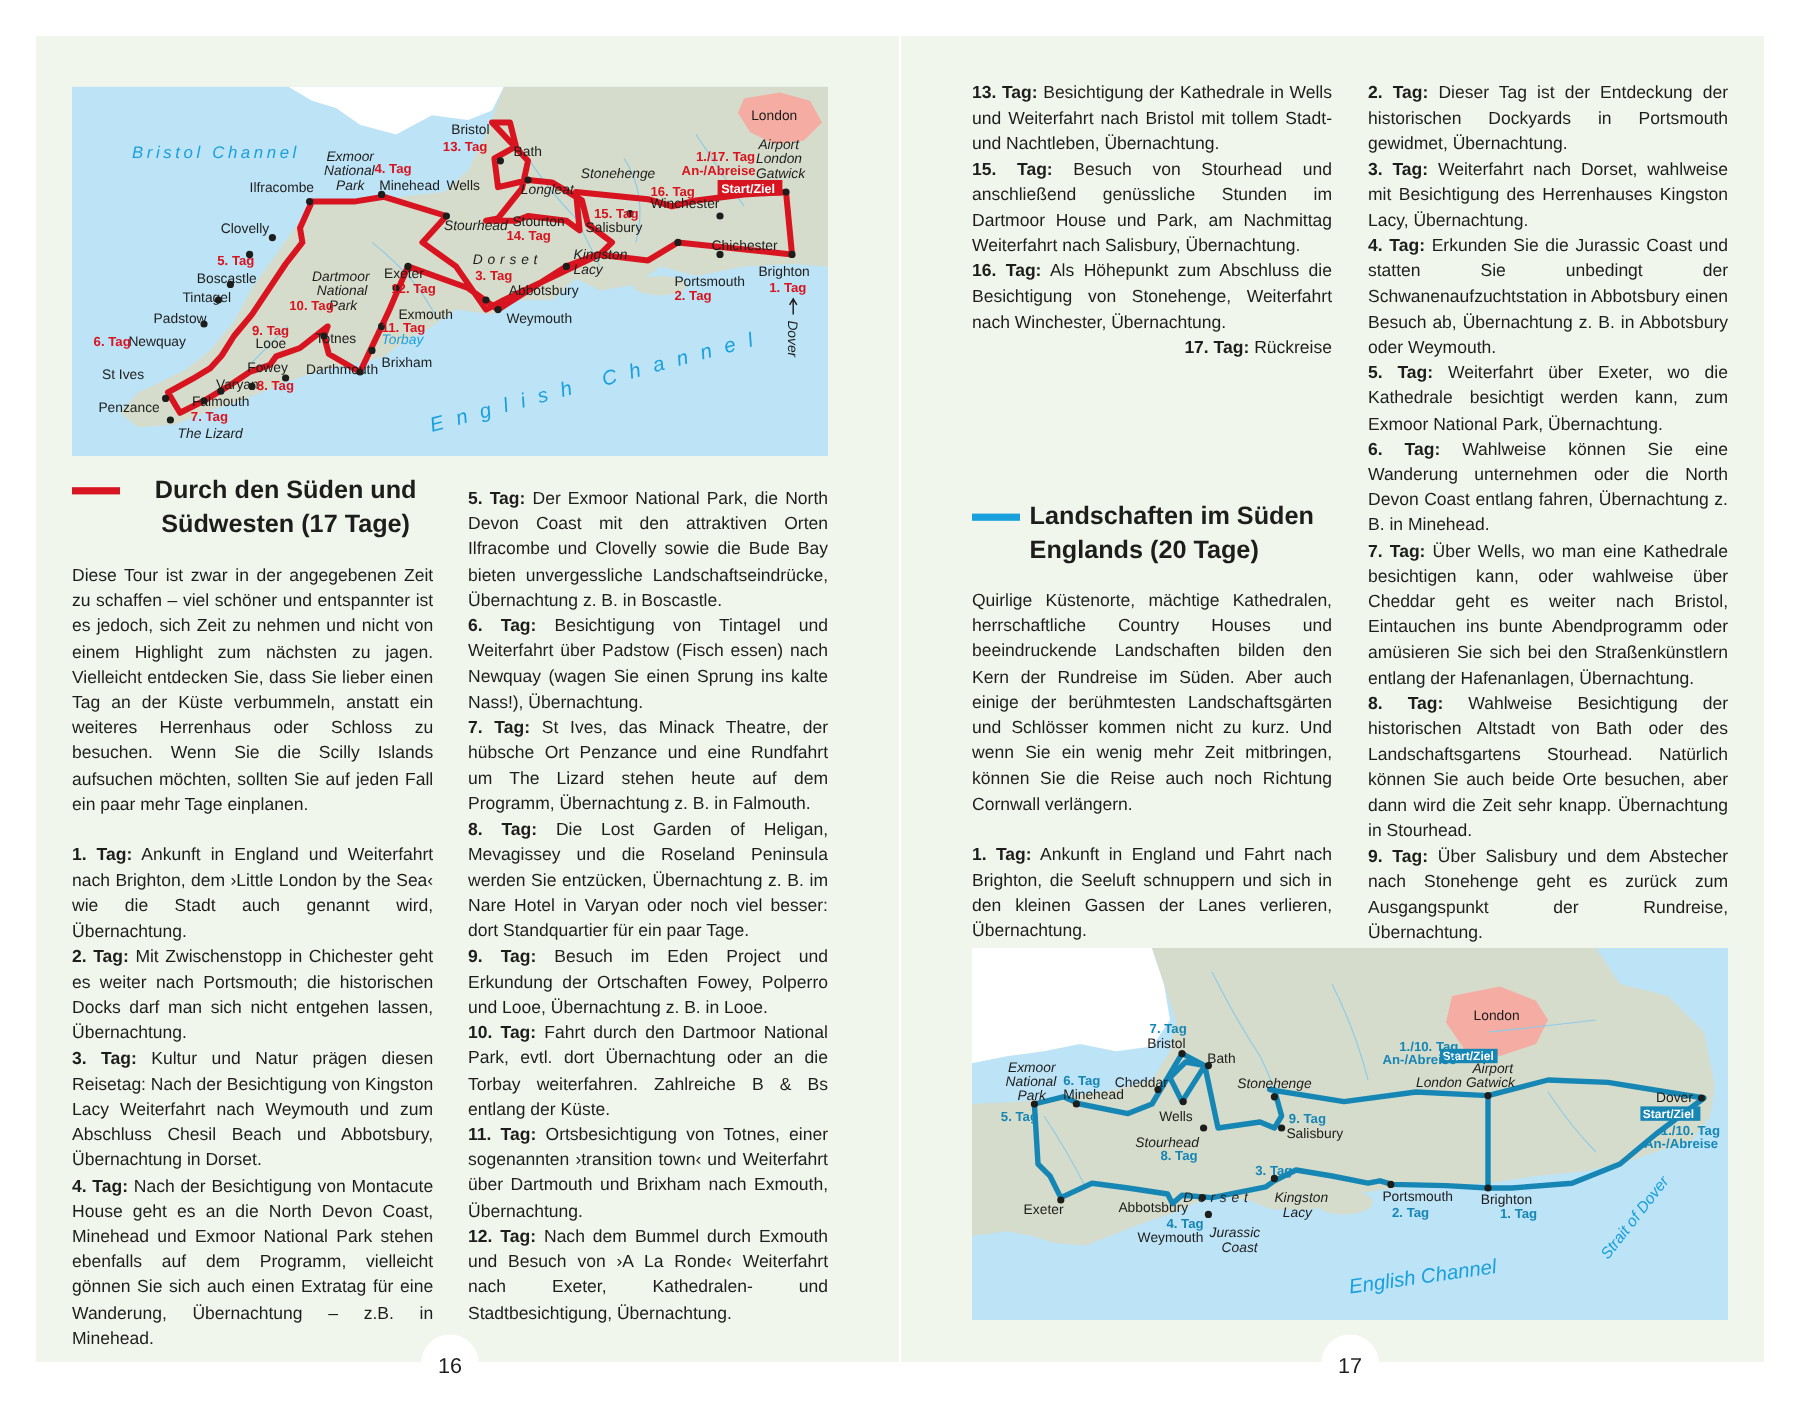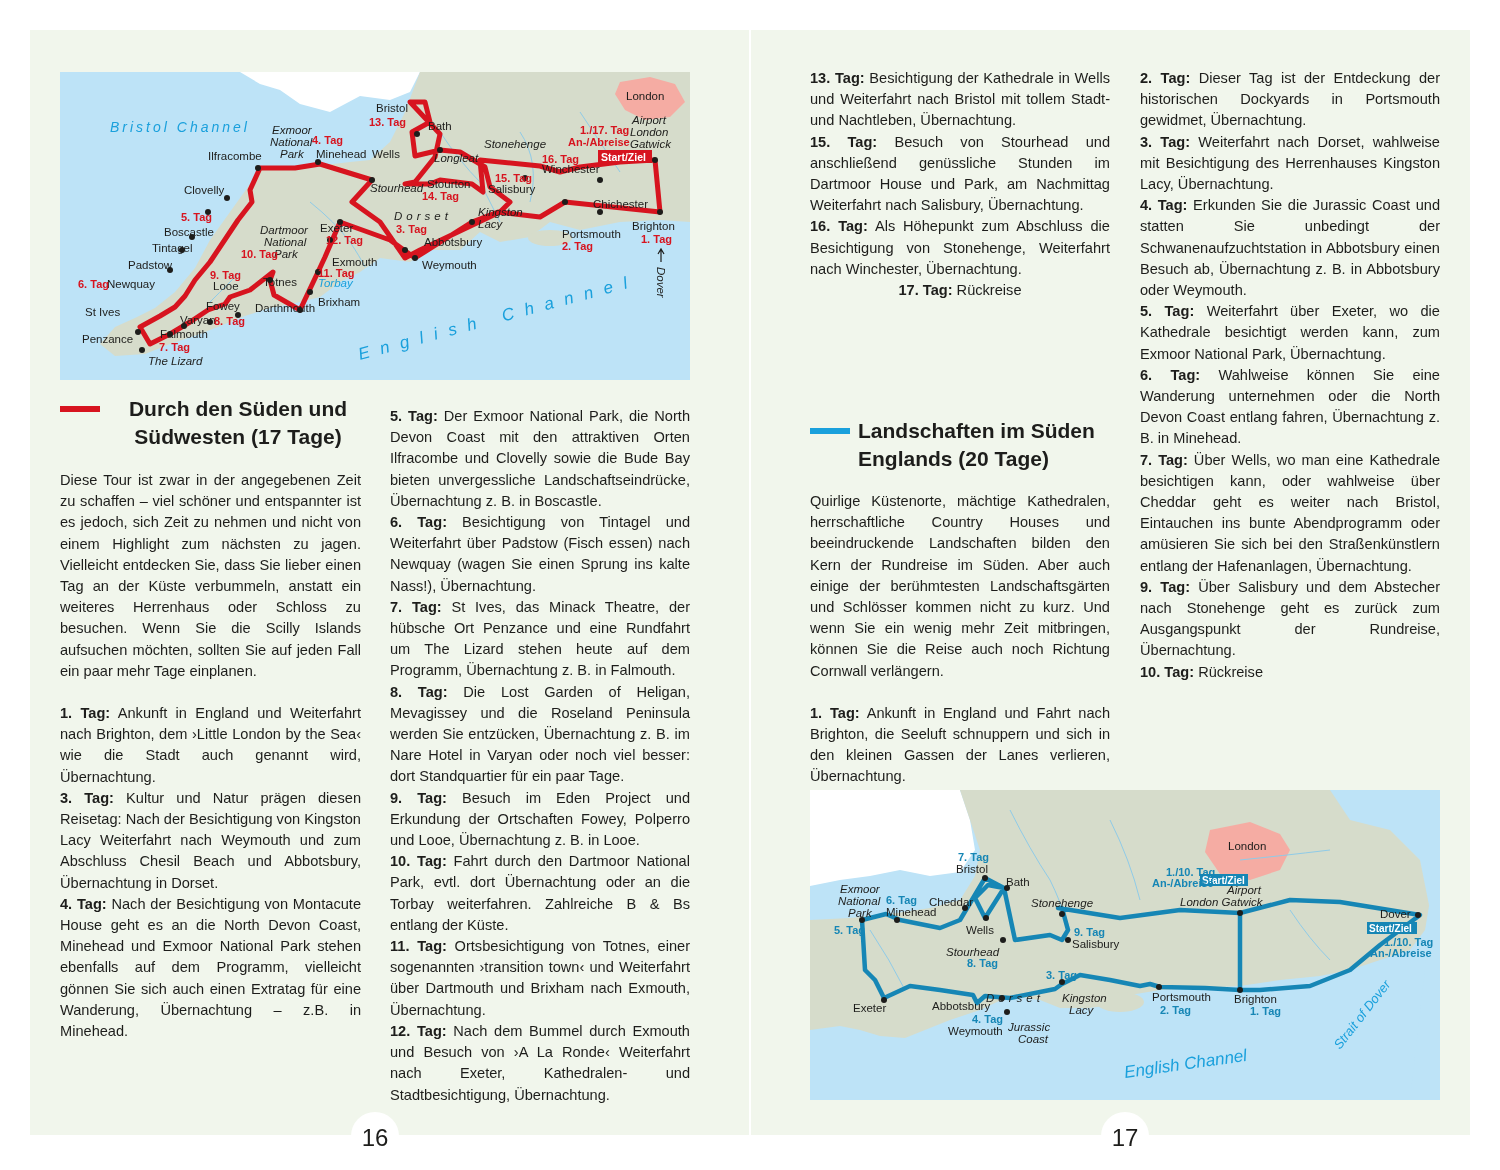--- a/index.html
+++ b/index.html
@@ -9,21 +9,21 @@
   .map{position:absolute;overflow:hidden;}
   .map svg{display:block;}
   #map1{left:60px;top:72px;width:630px;height:308px;}
   #map2{left:810px;top:790px;width:630px;height:310px;}
   .col{position:absolute;font-size:14.6px;line-height:21.2px;text-align:justify;hyphens:manual;}
   .col p{margin:0;}
   .col .gap{height:21px;}
   .day b{font-weight:bold;margin-top:13px;}
   .heading{position:absolute;font-size:21px;line-height:28px;font-weight:bold;color:#1d1d1b;}
   .heading-bar{position:absolute;height:6px;width:40px;}
-  .page-num{position:absolute;top:1112px;width:48px;height:58px;background:#ffffff;border-radius:24px 24px 0 0;text-align:center;font-size:24px;line-height:24px;padding-top:14px;box-sizing:border-box;color:#1d1d1b;}
+  .page-num{position:absolute;top:1112px;width:48px;height:58px;background:#ffffff;border-radius:24px 24px 0 0;text-align:center;font-size:18px;line-height:24px;padding-top:14px;box-sizing:border-box;color:#1d1d1b;}
   .lbl{font-family:"Liberation Sans",sans-serif;font-size:11.5px;fill:#1d1d1b;}
   .lbl-i{font-style:italic;}
   .tag-r{font-family:"Liberation Sans",sans-serif;font-size:11px;font-weight:bold;fill:#d7141f;}
   .tag-b{font-family:"Liberation Sans",sans-serif;font-size:11px;font-weight:bold;fill:#1686b5;}
   .sea{font-family:"Liberation Sans",sans-serif;font-style:italic;fill:#1aa0dc;}
 </style>
 </head>
 <body>
 
 <div class="page-bg"></div>
@@ -166,40 +166,41 @@
 <div class="heading-bar" style="left:60px;top:406px;background:#d7141f;"></div>
 <div class="heading" style="left:108px;top:395px;width:260px;text-align:center;">
   <div>Durch den Süden und</div>
   <div>Südwesten (17 Tage)</div>
 </div>
 
 <div class="col" style="left:60px;top:470px;width:301px;">
   <p>Diese Tour ist zwar in der angegebenen Zeit zu schaffen – viel schöner und entspannter ist es jedoch, sich Zeit zu nehmen und nicht von einem Highlight zum nächsten zu jagen. Vielleicht entdecken Sie, dass Sie lieber einen Tag an der Küste verbummeln, anstatt ein weiteres Herrenhaus oder Schloss zu besuchen. Wenn Sie die Scilly Islands aufsuchen möchten, sollten Sie auf jeden Fall ein paar mehr Tage einplanen.</p>
   <div class="gap"></div>
   <p class="day"><b>1. Tag:</b><span> Ankunft in England und Weiterfahrt nach Brighton, dem ›Little London by the Sea‹ wie die Stadt auch genannt wird, Übernachtung.</span></p>
+  <p class="day"><b>2. Tag:</b><span> Mit Zwischenstopp in Chichester geht es weiter nach Portsmouth; die historischen Docks darf man sich nicht entgehen lassen, Übernachtung.</span></p>
   <p class="day"><b>3. Tag:</b><span> Kultur und Natur prägen diesen Reisetag: Nach der Besichtigung von Kingston Lacy Weiterfahrt nach Weymouth und zum Abschluss Chesil Beach und Abbotsbury, Übernachtung in Dorset.</span></p>
   <p class="day"><b>4. Tag:</b><span> Nach der Besichtigung von Montacute House geht es an die North Devon Coast, Minehead und Exmoor National Park stehen ebenfalls auf dem Programm, vielleicht gönnen Sie sich auch einen Extratag für eine Wanderung, Übernachtung – z.B. in Minehead.</span></p>
 </div>
 
 <div class="col" style="left:390px;top:406px;width:300px;">
   <p class="day"><b>5. Tag:</b><span> Der Exmoor National Park, die North Devon Coast mit den attraktiven Orten Ilfracombe und Clovelly sowie die Bude Bay bieten unvergessliche Landschaftseindrücke, Übernachtung z. B. in Boscastle.</span></p>
   <p class="day"><b>6. Tag:</b><span> Besichtigung von Tintagel und Weiterfahrt über Padstow (Fisch essen) nach Newquay (wagen Sie einen Sprung ins kalte Nass!), Übernachtung.</span></p>
   <p class="day"><b>7. Tag:</b><span> St Ives, das Minack Theatre, der hübsche Ort Penzance und eine Rundfahrt um The Lizard stehen heute auf dem Programm, Übernachtung z. B. in Falmouth.</span></p>
   <p class="day"><b>8. Tag:</b><span> Die Lost Garden of Heligan, Mevagissey und die Roseland Peninsula werden Sie entzücken, Übernachtung z. B. im Nare Hotel in Varyan oder noch viel besser: dort Standquartier für ein paar Tage.</span></p>
   <p class="day"><b>9. Tag:</b><span> Besuch im Eden Project und Erkundung der Ortschaften Fowey, Polperro und Looe, Übernachtung z. B. in Looe.</span></p>
   <p class="day"><b>10. Tag:</b><span> Fahrt durch den Dartmoor National Park, evtl. dort Übernachtung oder an die Torbay weiterfahren. Zahlreiche B &amp; Bs entlang der Küste.</span></p>
   <p class="day"><b>11. Tag:</b><span> Ortsbesichtigung von Totnes, einer sogenannten ›transition town‹ und Weiterfahrt über Dartmouth und Brixham nach Exmouth, Übernachtung.</span></p>
   <p class="day"><b>12. Tag:</b><span> Nach dem Bummel durch Exmouth und Besuch von ›A La Ronde‹ Weiterfahrt nach Exeter, Kathedralen- und Stadtbesichtigung, Übernachtung.</span></p>
 </div>
 
 <div class="col" style="left:810px;top:68px;width:300px;">
   <p class="day"><b>13. Tag:</b><span> Besichtigung der Kathedrale in Wells und Weiterfahrt nach Bristol mit tollem Stadt- und Nachtleben, Übernachtung.</span></p>
   <p class="day"><b>15. Tag:</b><span> Besuch von Stourhead und anschließend genüssliche Stunden im Dartmoor House und Park, am Nachmittag Weiterfahrt nach Salisbury, Übernachtung.</span></p>
   <p class="day"><b>16. Tag:</b><span> Als Höhepunkt zum Abschluss die Besichtigung von Stonehenge, Weiterfahrt nach Winchester, Übernachtung.</span></p>
-  <p class="day" style="text-align:center"><b>17. Tag:</b><span> Rückreise</span></p>
+  <p class="day" style="text-align:right"><b>17. Tag:</b><span> Rückreise</span></p>
 </div>
 
 <div class="heading-bar" style="left:810px;top:428px;background:#1aa0dc;"></div>
 <div class="heading" style="left:858px;top:417px;width:270px;">
   <div>Landschaften im Süden</div>
   <div>Englands (20 Tage)</div>
 </div>
 
 <div class="col" style="left:810px;top:491px;width:300px;">
   <p>Quirlige Küstenorte, mächtige Kathedralen, herrschaftliche Country Houses und beeindruckende Landschaften bilden den Kern der Rundreise im Süden. Aber auch einige der berühmtesten Landschaftsgärten und Schlösser kommen nicht zu kurz. Und wenn Sie ein wenig mehr Zeit mitbringen, können Sie die Reise auch noch Richtung Cornwall verlängern.</p>
@@ -207,20 +208,21 @@
   <p class="day"><b>1. Tag:</b><span> Ankunft in England und Fahrt nach Brighton, die Seeluft schnuppern und sich in den kleinen Gassen der Lanes verlieren, Übernachtung.</span></p>
 </div>
 
 <div class="col" style="left:1140px;top:68px;width:300px;">
   <p class="day"><b>2. Tag:</b><span> Dieser Tag ist der Entdeckung der historischen Dockyards in Portsmouth gewidmet, Übernachtung.</span></p>
   <p class="day"><b>3. Tag:</b><span> Weiterfahrt nach Dorset, wahlweise mit Besichtigung des Herrenhauses Kingston Lacy, Übernachtung.</span></p>
   <p class="day"><b>4. Tag:</b><span> Erkunden Sie die Jurassic Coast und statten Sie unbedingt der Schwanenaufzuchtstation in Abbotsbury einen Besuch ab, Übernachtung z. B. in Abbotsbury oder Weymouth.</span></p>
   <p class="day"><b>5. Tag:</b><span> Weiterfahrt über Exeter, wo die Kathedrale besichtigt werden kann, zum Exmoor National Park, Übernachtung.</span></p>
   <p class="day"><b>6. Tag:</b><span> Wahlweise können Sie eine Wanderung unternehmen oder die North Devon Coast entlang fahren, Übernachtung z. B. in Minehead.</span></p>
   <p class="day"><b>7. Tag:</b><span> Über Wells, wo man eine Kathedrale besichtigen kann, oder wahlweise über Cheddar geht es weiter nach Bristol, Eintauchen ins bunte Abendprogramm oder amüsieren Sie sich bei den Straßenkünstlern entlang der Hafenanlagen, Übernachtung.</span></p>
+  <p class="day"><b>8. Tag:</b><span> Wahlweise Besichtigung der historischen Altstadt von Bath oder des Landschaftsgartens Stourhead. Natürlich können Sie auch beide Orte besuchen, aber dann wird die Zeit sehr knapp. Übernachtung in Stourhead.</span></p>
   <p class="day"><b>9. Tag:</b><span> Über Salisbury und dem Abstecher nach Stonehenge geht es zurück zum Ausgangspunkt der Rundreise, Übernachtung.</span></p>
   <p class="day" style="text-align:left"><b>10. Tag:</b><span> Rückreise</span></p>
 </div>
 
 <div class="map" id="map2">
 <svg width="630" height="310" viewBox="0 0 630 310">
   <rect x="0" y="0" width="630" height="310" fill="#bde3f7"></rect>
 
   <path d="M0,0 L150,0 L160,30 L165,60 L150,82 L120,86 L90,80 L60,86 L30,90 L0,96 Z" fill="#ffffff"></path>
 

